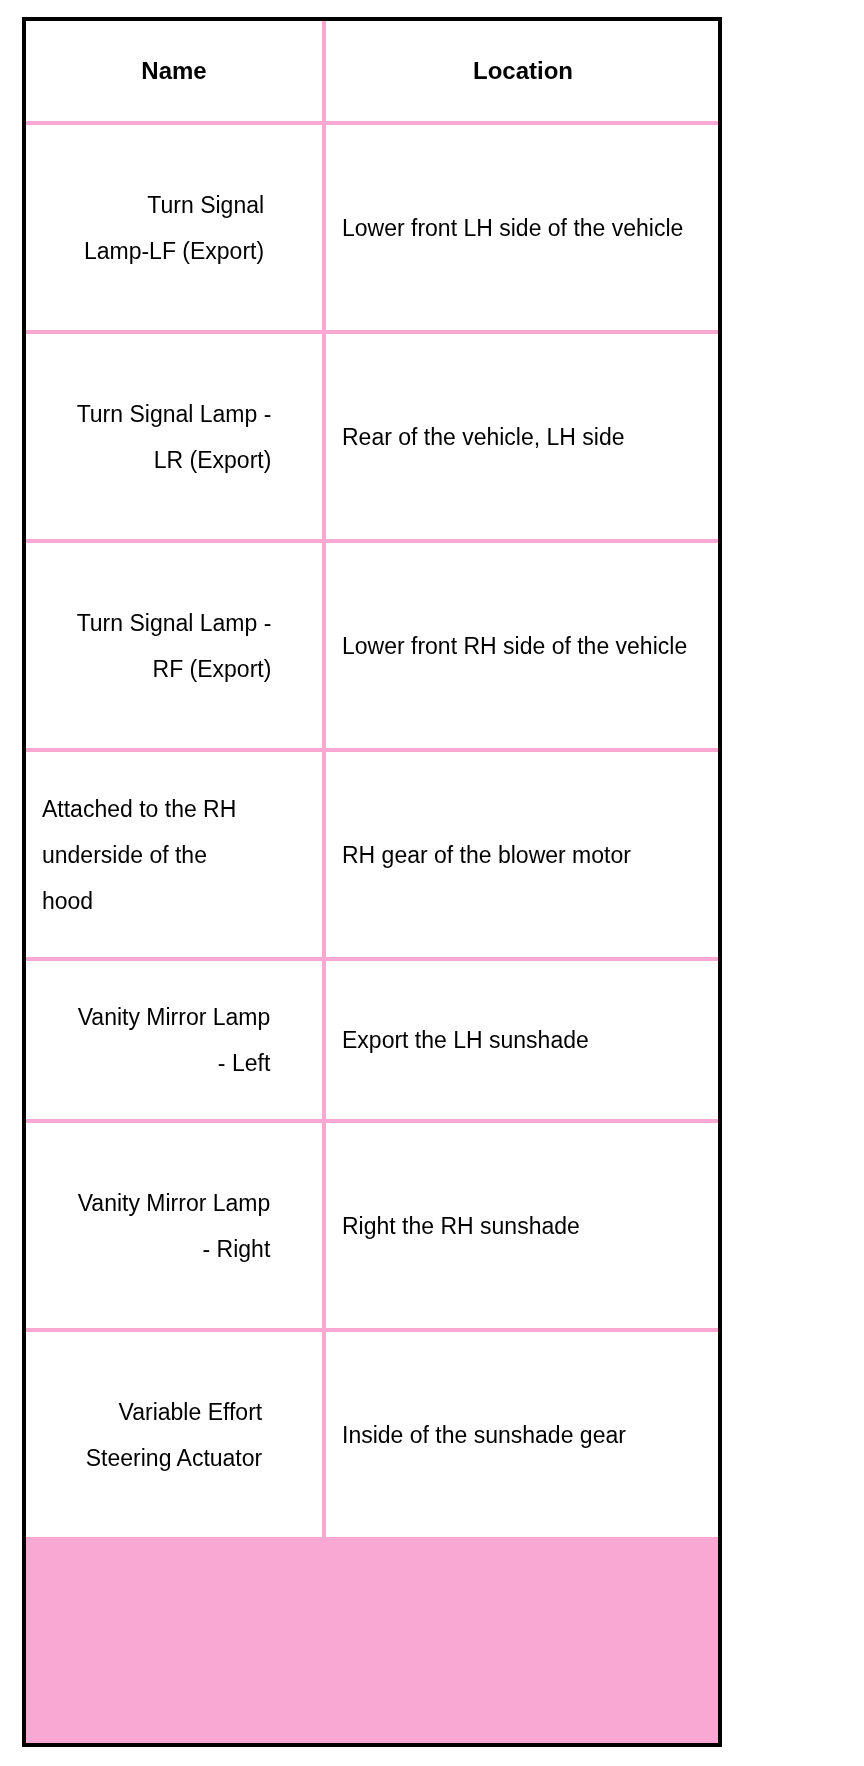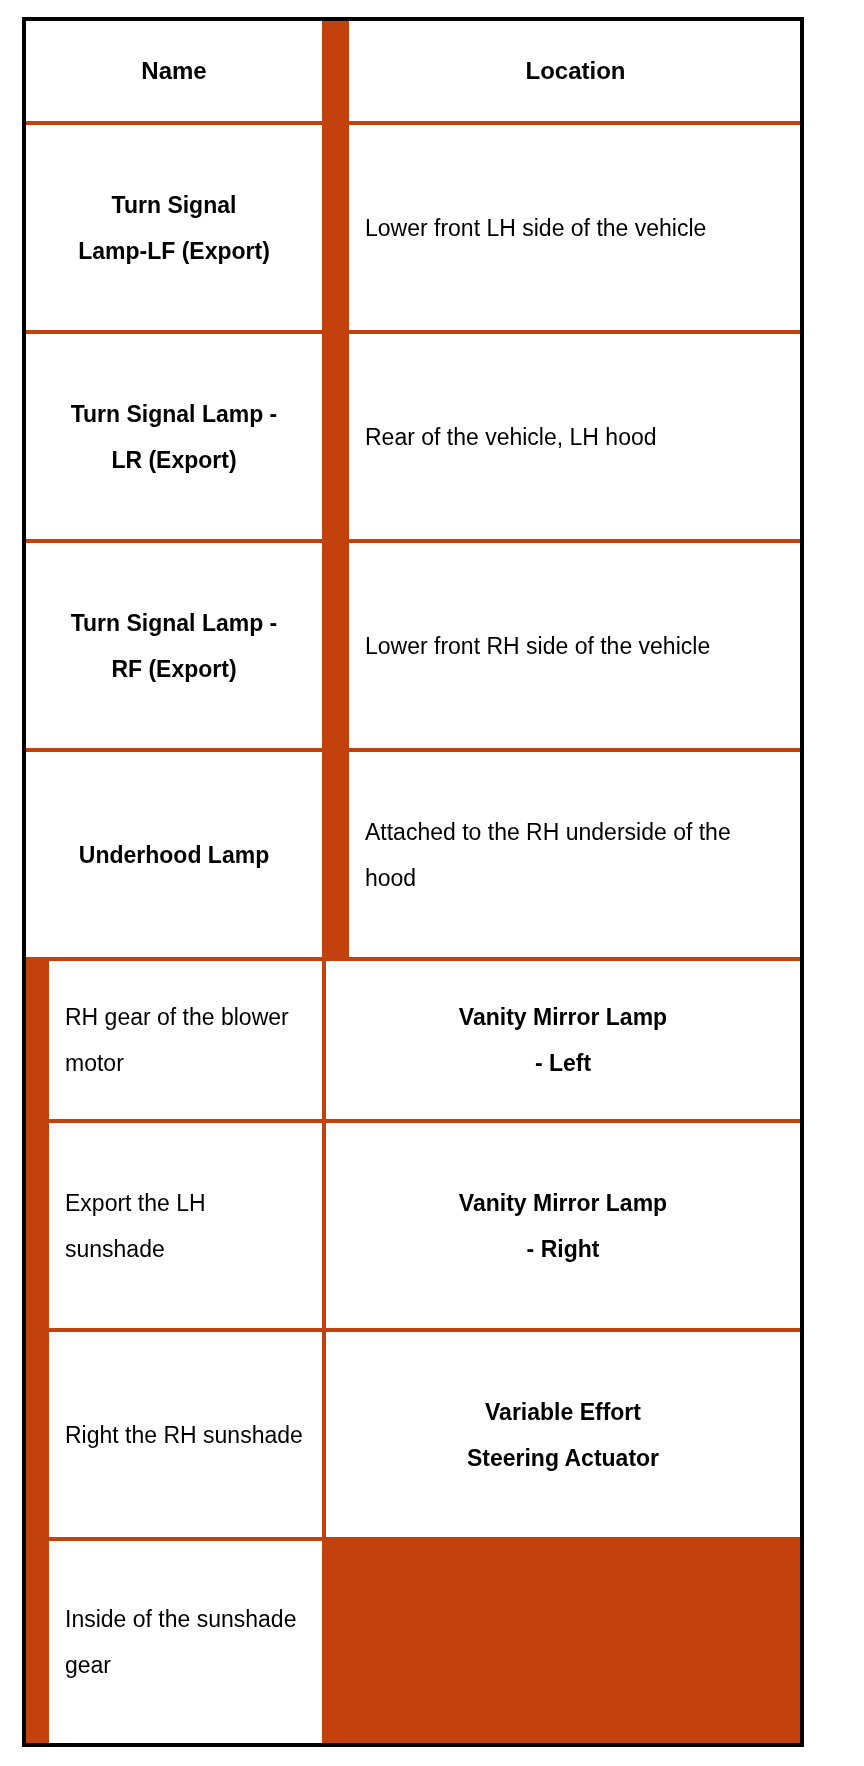--- a/index.html
+++ b/index.html
@@ -12,51 +12,49 @@
     width: 864px;
     height: 1766px;
     background: #ffffff;
     font-family: "Liberation Sans", "DejaVu Sans", sans-serif;
     color: #000000;
   }
   .doc-table {
     position: absolute;
     left: 22px;
     top: 17px;
-    width: 782px;
+    width: 700px;
     height: 1730px;
     box-sizing: border-box;
     border: 4px solid #000000;
-    background: #c2410c; 
+    background: #f9a8d4; 
     display: grid;
     grid-template-columns: 296px 1fr;
     grid-template-rows: 100px 205px 205px 205px 205px 158px 205px 205px 202px;
     gap: 4px;
   }
   .cell {
     background: #ffffff;
     display: flex;
     align-items: center;
     font-size: 23px;
     line-height: 2;
     white-space: pre-line;
     overflow: hidden;
   }
   .cell.name-col {
     justify-content: center;
-    text-align: center;
+    text-align: right;
     padding: 0 10px;
-    font-weight: bold;
   }
   .cell.loc-col {
     justify-content: flex-start;
     text-align: left;
     padding-left: 16px;
     padding-right: 14px;
-    margin-left: 23px;
   }
   .cell.header {
     justify-content: center;
     text-align: center;
     font-weight: bold;
     font-size: 24px;
   }
 </style>
 </head>
 <body>
@@ -66,27 +64,26 @@
 
     <div class="cell header name-col">Name</div>
     <div class="cell header loc-col">Location</div>
 
     <div class="cell name-col">Turn Signal
 Lamp-LF (Export)</div>
     <div class="cell loc-col">Lower front LH side of the vehicle</div>
 
     <div class="cell name-col">Turn Signal Lamp -
 LR (Export)</div>
-    <div class="cell loc-col">Rear of the vehicle, LH hood</div>
+    <div class="cell loc-col">Rear of the vehicle, LH side</div>
 
     <div class="cell name-col">Turn Signal Lamp -
 RF (Export)</div>
     <div class="cell loc-col">Lower front RH side of the vehicle</div>
 
-    <div class="cell name-col">Underhood Lamp</div>
     <div class="cell loc-col">Attached to the RH underside of the
 hood</div>
 
     <div class="cell loc-col">RH gear of the blower motor</div>
 
     <div class="cell name-col">Vanity Mirror Lamp
 - Left</div>
     <div class="cell loc-col">Export the LH sunshade</div>
 
     <div class="cell name-col">Vanity Mirror Lamp

